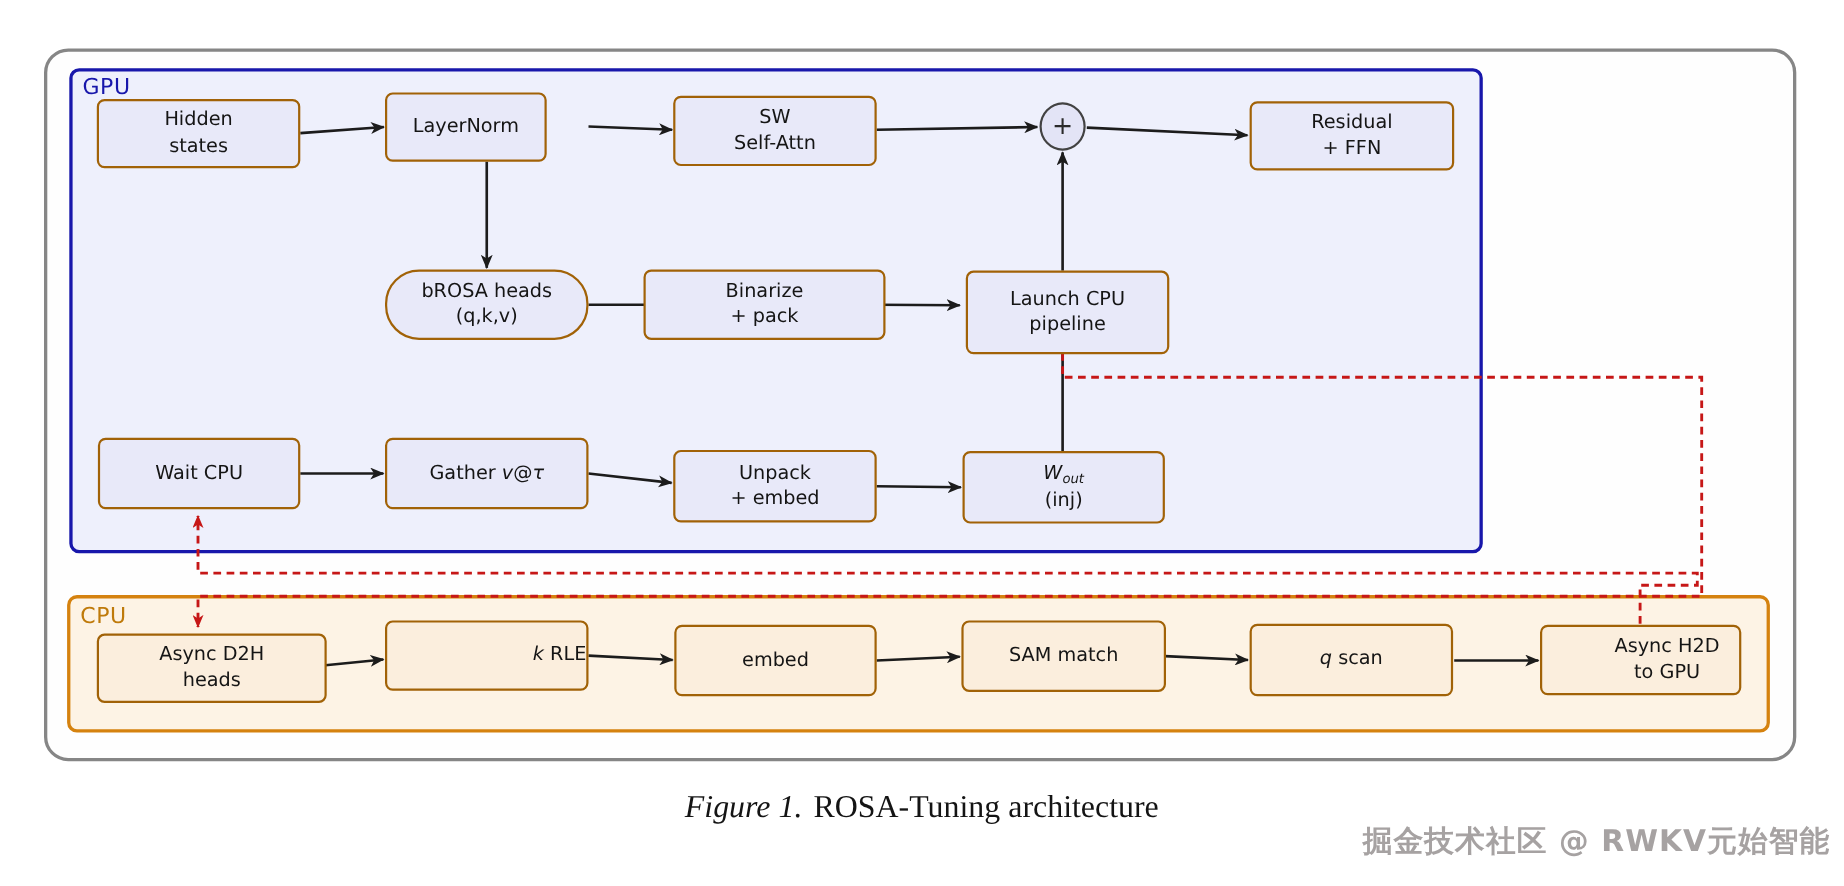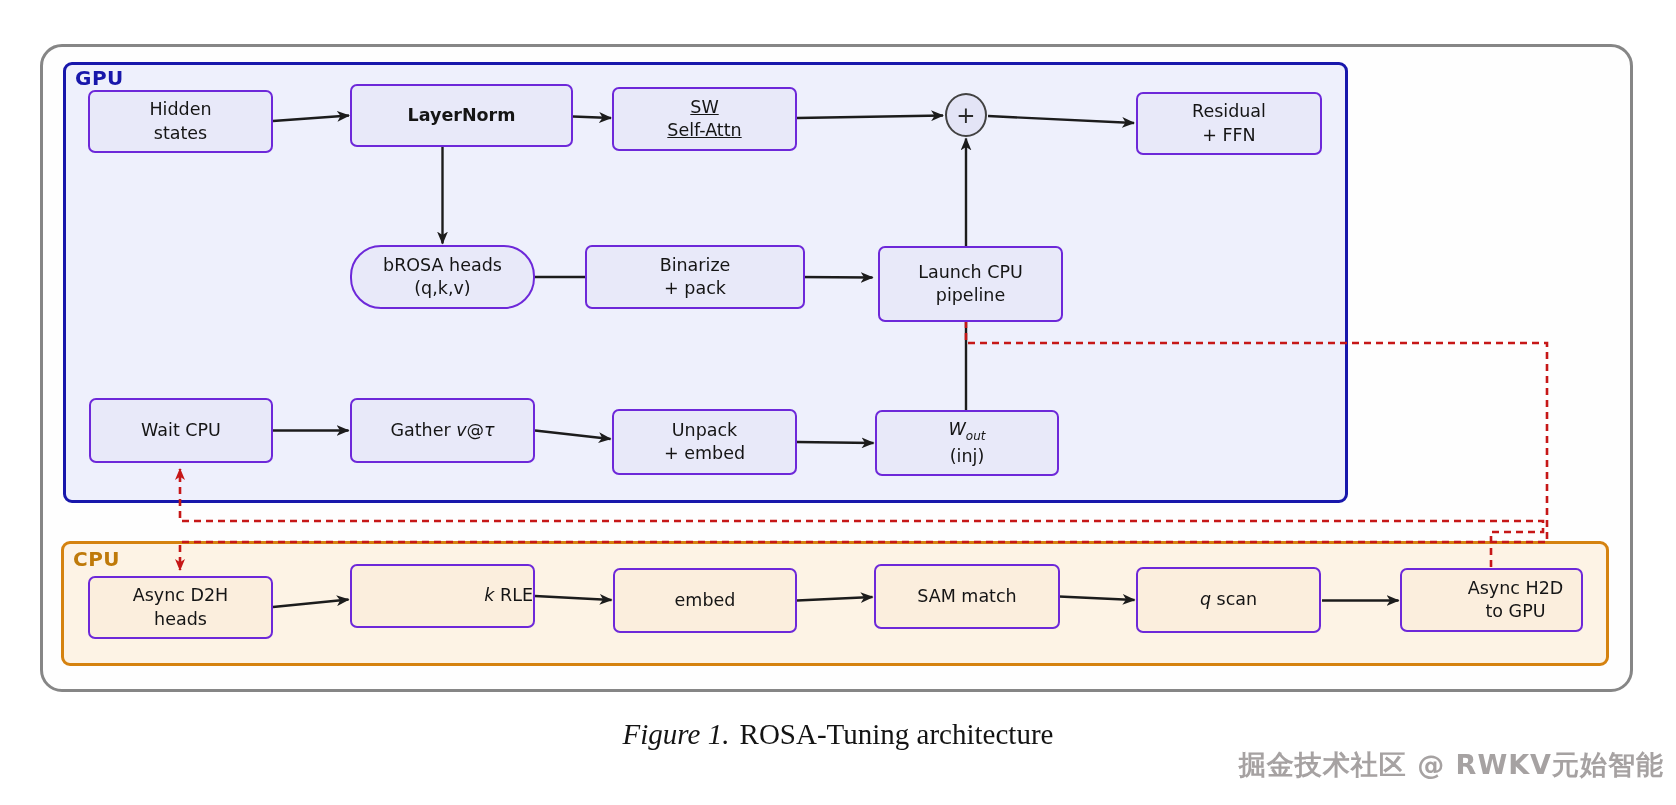--- a/index.html
+++ b/index.html
@@ -3,25 +3,25 @@
 <meta charset="utf-8">
 <style>
   html,body{margin:0;padding:0;background:#ffffff;}
   body{width:1676px;height:805px;font-family:"DejaVu Sans","Liberation Sans",sans-serif;}
   .stage{position:relative;width:1676px;height:805px;overflow:hidden;background:#ffffff;}
   .outer{position:absolute;left:40px;top:44px;width:1593px;height:648px;box-sizing:border-box;
          border:3px solid #868686;border-radius:22px;background:#fefefe;}
   .region{position:absolute;box-sizing:border-box;border-radius:9px;}
   .gpu-region{left:63px;top:62px;width:1285px;height:441px;background:#eef0fc;border:3px solid #1817ab;}
   .cpu-region{left:61px;top:541px;width:1548px;height:125px;background:#fdf3e5;border:3px solid #d5820f;}
-  .rlabel{position:absolute;font-weight:bold;font-size:20px;letter-spacing:.5px;}
+  .rlabel{position:absolute;font-weight:normal;font-size:20px;letter-spacing:.5px;}
   .gpu-label{left:12px;top:4px;color:#1817ab;}
   .cpu-label{left:12px;top:6px;color:#bf7a0a;}
   .nb{position:absolute;box-sizing:border-box;display:flex;flex-direction:column;align-items:center;
-      justify-content:center;border:2px solid #6d28d9;border-radius:7px;font-size:17.5px;line-height:1.32;
+      justify-content:center;border:2px solid #a16207;border-radius:7px;font-size:17.5px;line-height:1.32;
       color:#151515;text-align:center;}
   .gn{background:#e8e9f9;}
   .cn{background:#fbeedd;}
   .plus-circle{position:absolute;left:945px;top:93px;width:42px;height:44px;box-sizing:border-box;
       border:2.5px solid #424242;border-radius:50%;background:#e3e4f6;display:flex;align-items:center;
       justify-content:center;font-size:23px;color:#2a2a2a;}
   .edges{position:absolute;left:0;top:0;pointer-events:none;}
   sub.msub{font-style:italic;font-size:12px;}
   .caption{position:absolute;left:0;top:718px;width:1676px;text-align:center;
       font-family:"Liberation Serif","DejaVu Serif",serif;font-size:29px;color:#141414;}
@@ -73,24 +73,24 @@
     <g stroke="#c61717" stroke-width="2.6" fill="none" stroke-dasharray="7 5">
       <polyline points="966,309 966,343 1547,343 1547,542 180,542 180,570" marker-end="url(#ar)"></polyline>
       <polyline points="1491,567 1491,532 1543,532 1543,521 180,521 180,469" marker-end="url(#ar)"></polyline>
     </g>
   </svg>
 
   <div class="nb gn" style="left:88px;top:90px;width:185px;height:63px;">
     <span>Hidden</span>
     <span>states</span>
   </div>
-  <div class="nb gn" style="left:350px;top:84px;width:223px;height:63px;font-weight:bold;">
+  <div class="nb gn" style="left:350px;top:84px;width:147px;height:63px;">
     <span>LayerNorm</span>
   </div>
-  <div class="nb gn" style="left:612px;top:87px;width:185px;height:64px;text-decoration:underline;">
+  <div class="nb gn" style="left:612px;top:87px;width:185px;height:64px;">
     <span>SW</span>
     <span>Self-Attn</span>
   </div>
   <div class="plus-circle">
     <span>+</span>
   </div>
   <div class="nb gn" style="left:1136px;top:92px;width:186px;height:63px;">
     <span>Residual</span>
     <span>+ FFN</span>
   </div>
@@ -114,21 +114,21 @@
   </div>
   <div class="nb gn" style="left:612px;top:409px;width:185px;height:66px;">
     <span>Unpack</span>
     <span>+ embed</span>
   </div>
   <div class="nb gn" style="left:875px;top:410px;width:184px;height:66px;">
     <span><i>W</i><sub class="msub">out</sub></span>
     <span>(inj)</span>
   </div>
 
-  <div class="nb cn" style="left:88px;top:576px;width:185px;height:63px;">
+  <div class="nb cn" style="left:88px;top:576px;width:209px;height:63px;">
     <span>Async D2H</span>
     <span>heads</span>
   </div>
   <div class="nb cn" style="left:350px;top:564px;width:185px;height:64px;align-items:flex-end;">
     <span><i>k</i><span> RLE</span></span>
   </div>
   <div class="nb cn" style="left:613px;top:568px;width:184px;height:65px;">
     <span>embed</span>
   </div>
   <div class="nb cn" style="left:874px;top:564px;width:186px;height:65px;">

